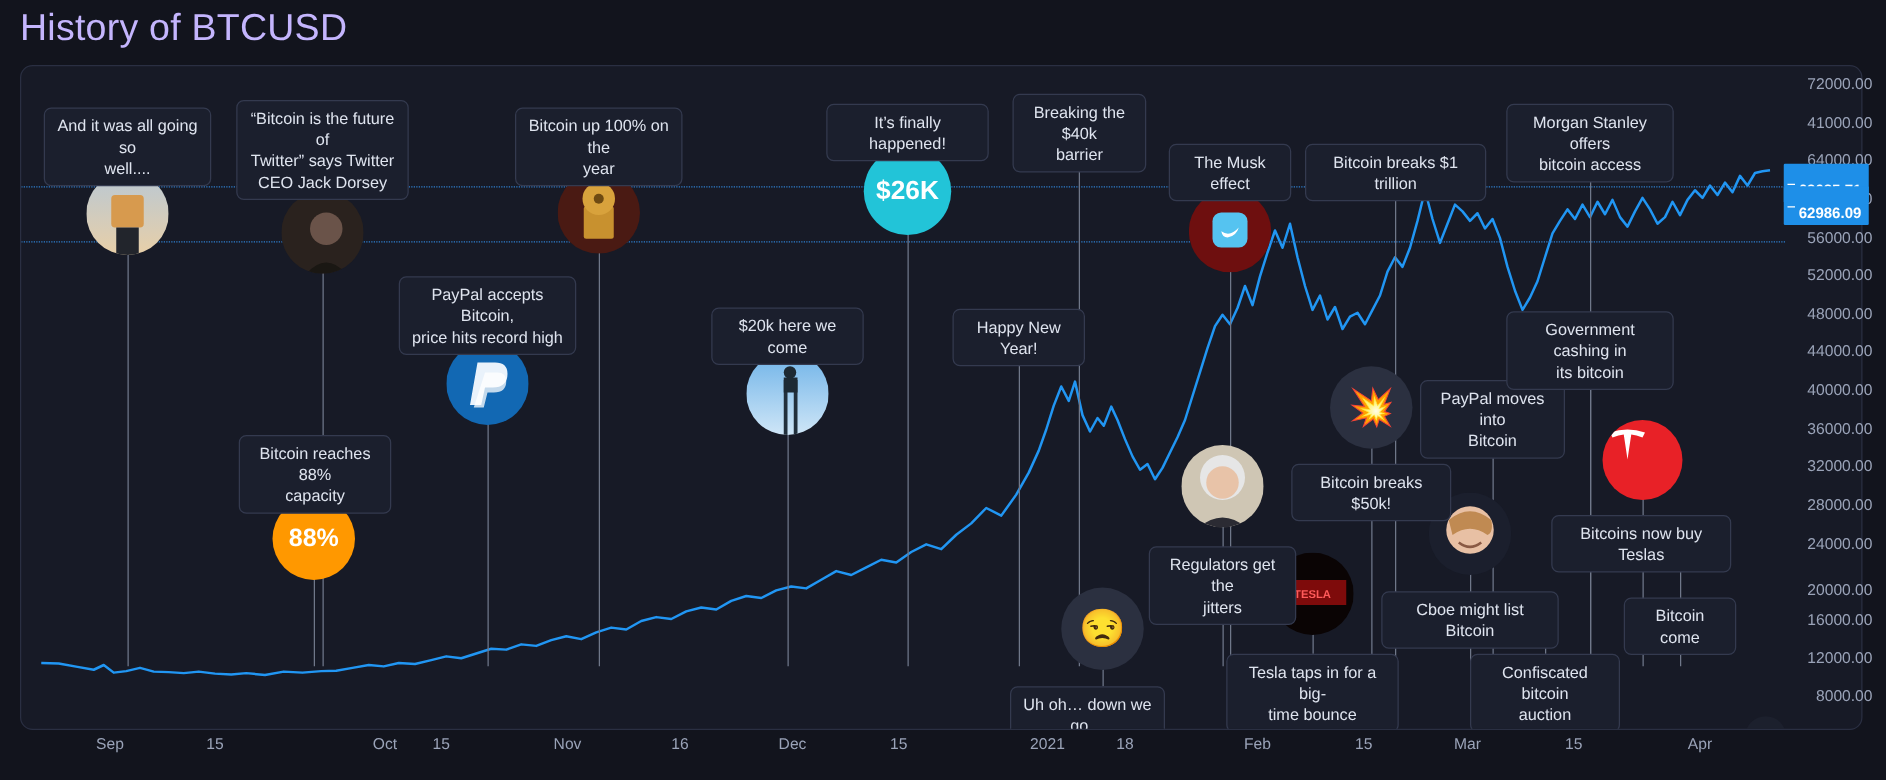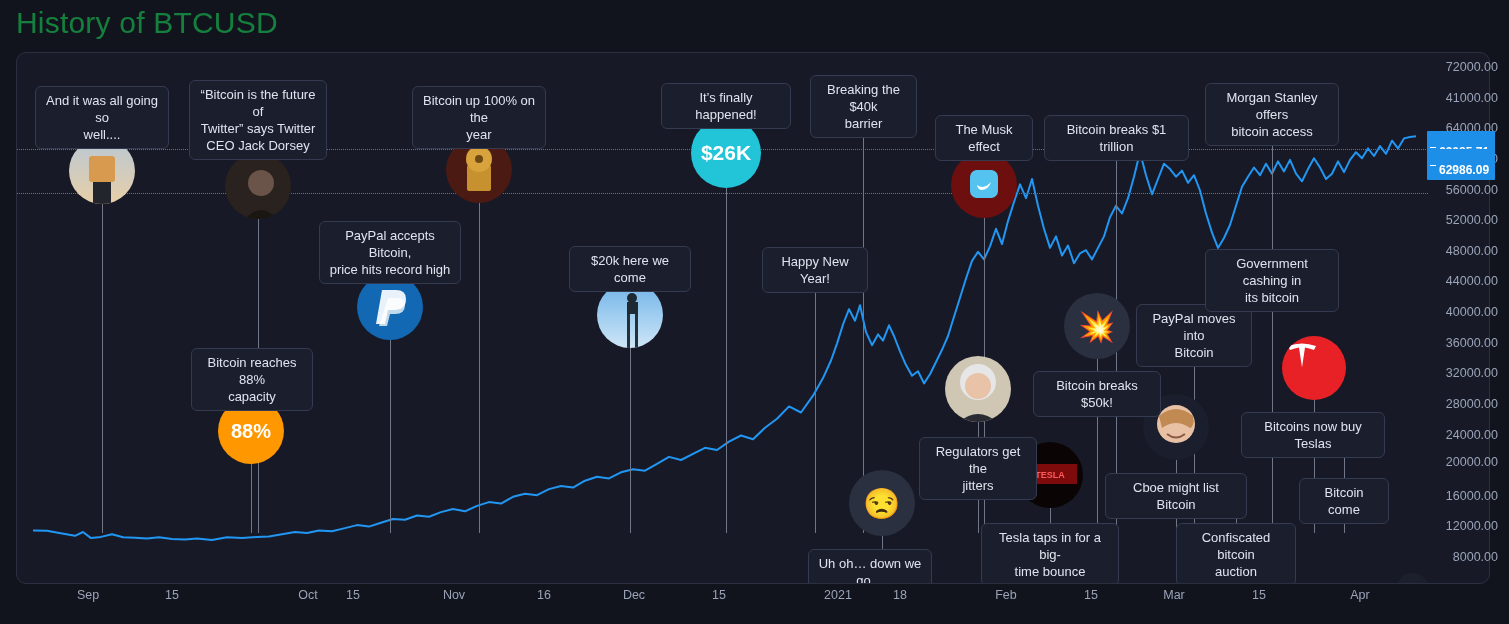--- a/index.html
+++ b/index.html
@@ -8,21 +8,21 @@
     background: #12141d;
     font-family: "Liberation Sans", sans-serif;
     overflow: hidden;
   }
   #root { position: relative; width: 1509px; height: 624px; background: #12141d; }
 
   
   .title {
     position: absolute; left: 16px; top: 6px;
     font-size: 30px; font-weight: 400;
-    color: #15803d; letter-spacing: .2px;
+    color: #c4b5fd; letter-spacing: .2px;
     white-space: nowrap;
   }
 
   
   .frame {
     position: absolute; left: 16px; top: 52px;
     width: 1474px; height: 532px;
     border: 1px solid #2a2f42; border-radius: 10px;
     background: #171a26;
     overflow: hidden;
@@ -296,21 +296,21 @@
       <div class="ytick" style="top: 106.875px;">60000.00</div>
       <div class="ytick" style="top: 137.5px;">56000.00</div>
       <div class="ytick" style="top: 168.125px;">52000.00</div>
       <div class="ytick" style="top: 198.75px;">48000.00</div>
       <div class="ytick" style="top: 229.375px;">44000.00</div>
       <div class="ytick" style="top: 260px; margin-left: 12px;">40000.00</div>
       <div class="ytick" style="top: 290.625px;">36000.00</div>
       <div class="ytick" style="top: 321.25px;">32000.00</div>
       <div class="ytick" style="top: 351.875px;">28000.00</div>
       <div class="ytick" style="top: 382.5px;">24000.00</div>
-      <div class="ytick" style="top: 410px; margin-left: 44px;">20000.00</div>
+      <div class="ytick" style="top: 420px; margin-left: 44px;">20000.00</div>
       <div class="ytick" style="top: 443.75px;">16000.00</div>
       <div class="ytick" style="top: 474.375px;">12000.00</div>
       <div class="ytick" style="top: 505px;">8000.00</div>
     </div>
   <div class="xaxis">
       <div class="xtick" style="left: 72px;">Sep</div>
       <div class="xtick" style="left: 156px;">15</div>
       <div class="xtick" style="left: 252px; margin-left: 40px;">Oct</div>
       <div class="xtick" style="left: 337px;">15</div>
       <div class="xtick" style="left: 438px;">Nov</div>

